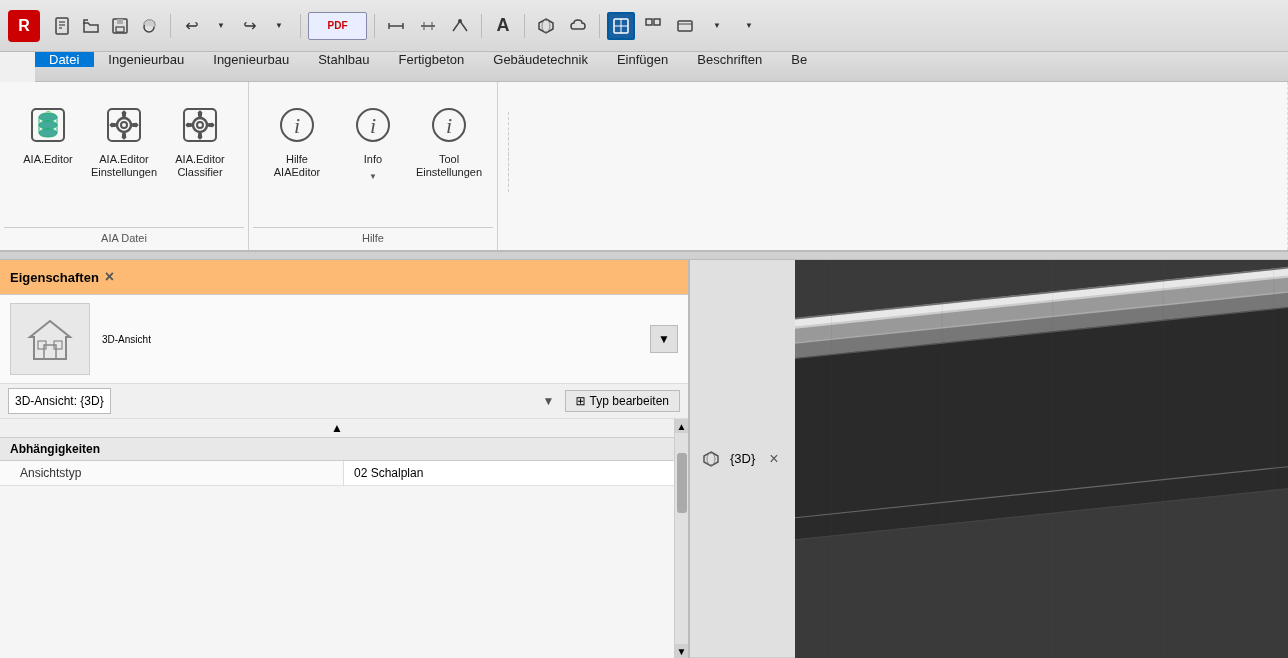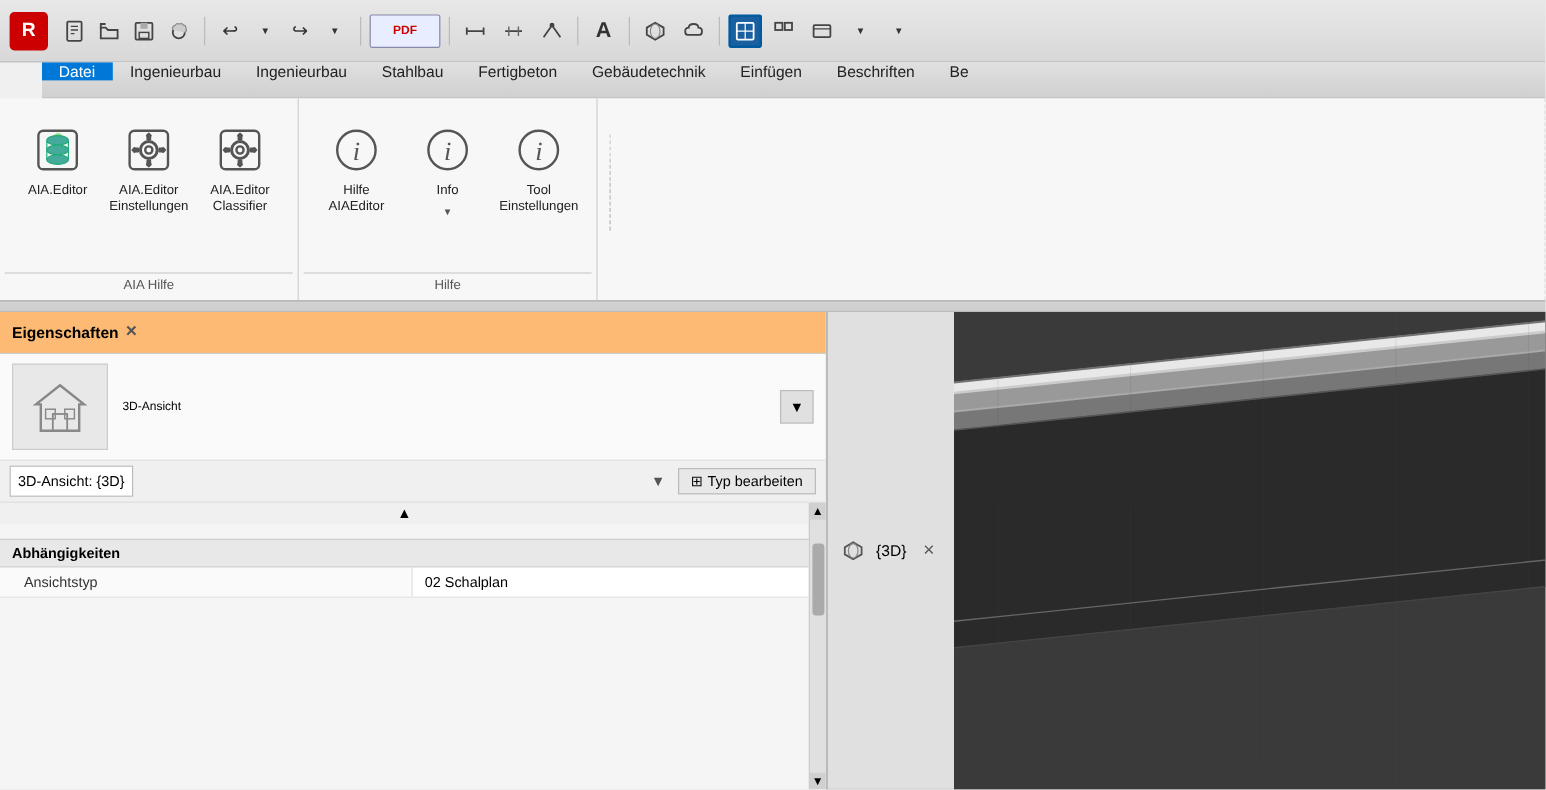--- a/index.html
+++ b/index.html
@@ -220,21 +220,20 @@
       flex: 1;
       overflow-y: auto;
     }
     .prop-group-header {
       background: #e8e8e8;
       padding: 4px 10px;
       font-size: 12px;
       font-weight: 600;
       border-bottom: 1px solid #ccc;
       border-top: 1px solid #ccc;
-      margin-top: 12px;
     }
     .prop-row {
       display: flex;
       border-bottom: 1px solid #e0e0e0;
     }
     .prop-label {
       width: 344px;
       padding: 5px 10px 5px 20px;
       font-size: 12px;
       color: #333;
@@ -530,21 +529,21 @@
               <rect x="-10.5" y="-10.5" width="4" height="4" rx="1" fill="#555" transform="rotate(45)"></rect>
               <rect x="6.5" y="-10.5" width="4" height="4" rx="1" fill="#555" transform="rotate(45)"></rect>
               <rect x="-10.5" y="6.5" width="4" height="4" rx="1" fill="#555" transform="rotate(45)"></rect>
               <rect x="6.5" y="6.5" width="4" height="4" rx="1" fill="#555" transform="rotate(45)"></rect>
             </g>
           </svg>
         </div>
         <div class="btn-label">AIA.Editor<br>Classifier</div>
       </div>
     </div>
-    <div class="ribbon-section-label">AIA Hilfe</div>
+    <div class="ribbon-section-label">AIA Datei</div>
   </div>
 
   <div class="ribbon-section">
     <div class="ribbon-buttons">
 
       <div class="ribbon-btn">
         <div class="btn-icon">
           <svg width="44" height="44" viewBox="0 0 44 44">
             <circle cx="22" cy="22" r="16" fill="none" stroke="#555" stroke-width="2"></circle>
             <text x="22" y="30" text-anchor="middle" font-size="22" font-style="italic" fill="#555" font-family="serif">i</text>

